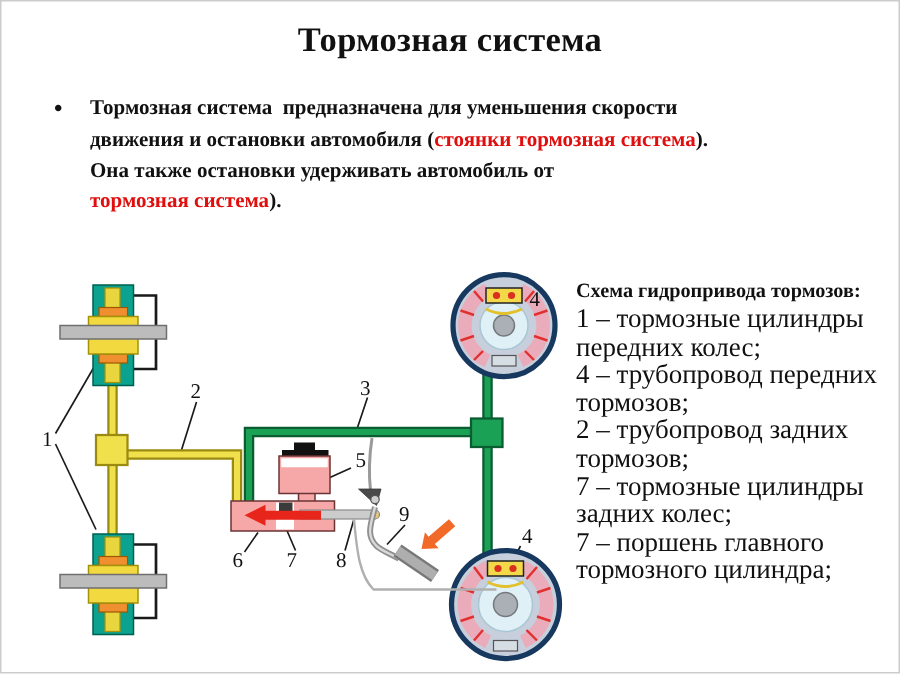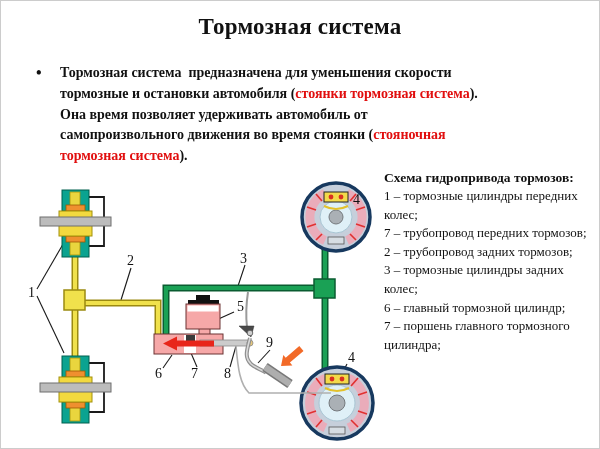--- a/index.html
+++ b/index.html
@@ -17,51 +17,49 @@
   .bullet{
     position:absolute;left:36px;top:64px;font-size:16px;font-weight:bold;color:#111;
   }
   .para{
     position:absolute;left:60px;top:63px;width:530px;
     font-size:14px;font-weight:bold;color:#111;
   }
   .para-line{white-space:pre;line-height:20.8px;}
   .seg-red{color:var(--redtext,#e10e0e);}
   .legend{
-    position:absolute;left:384px;top:168px;width:215px;color:#111;
+    position:absolute;left:384px;top:184px;width:215px;color:#111;
   }
   .legend-heading{font-size:13.5px;font-weight:bold;line-height:19px;}
-  .legend-item{font-size:13px;line-height:18.6px;}
+  .legend-item{font-size:18px;line-height:18.6px;}
   svg text{font-family:"Liberation Serif","DejaVu Serif",serif;}
   .diagram-label{font-size:14px;fill:#111;}
 </style>
 </head>
 <body>
 
 <div class="slide">
 
   <div class="title">Тормозная система</div>
 
   <span class="bullet">•</span>
   <div class="para" id="para">
       <div class="para-line"><span>Тормозная система  предназначена для уменьшения скорости</span></div>
-      <div class="para-line"><span>тормозные и остановки автомобиля (</span><span class="seg-red">стоянки тормозная система</span><span>).</span></div>
-      <div class="para-line"><span>Она время позволяет удерживать автомобиль от</span></div>
-      <div class="para-line"><span>самопроизвольного движения во время стоянки (</span><span class="seg-red">стояночная</span></div>
+      <div class="para-line"><span>движения и остановки автомобиля (</span><span class="seg-red">стоянки тормозная система</span><span>).</span></div>
+      <div class="para-line"><span>Она также остановки удерживать автомобиль от</span></div>
       <div class="para-line"><span class="seg-red">тормозная система</span><span>).</span></div>
     </div>
 
   <div class="legend">
     <div class="legend-heading">Схема гидропривода тормозов:</div>
     <div id="legend-items">
         <div class="legend-item">1 – тормозные цилиндры передних колес;</div>
-        <div class="legend-item">7 – трубопровод передних тормозов;</div>
+        <div class="legend-item">4 – трубопровод передних тормозов;</div>
         <div class="legend-item">2 – трубопровод задних тормозов;</div>
-        <div class="legend-item">3 – тормозные цилиндры задних колес;</div>
-        <div class="legend-item">6 – главный тормозной цилиндр;</div>
+        <div class="legend-item">7 – тормозные цилиндры задних колес;</div>
         <div class="legend-item">7 – поршень главного тормозного цилиндра;</div>
       </div>
   </div>
 
   <svg style="position:absolute;left:0;top:0" width="600" height="449" viewBox="0 0 600 449">
 
     <g stroke="#1a1a1a" stroke-width="1.1">
       <line x1="37" y1="289" x2="66" y2="239"></line>
       <line x1="37" y1="296" x2="64" y2="353"></line>
       <line x1="131" y1="268" x2="121" y2="300"></line>

